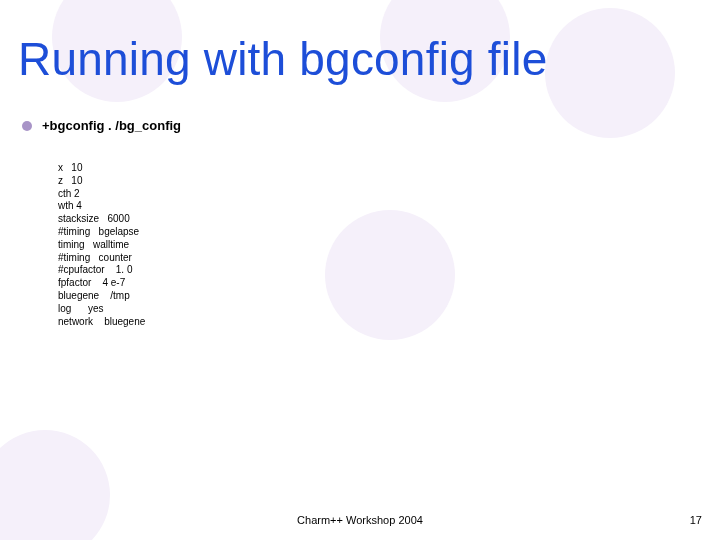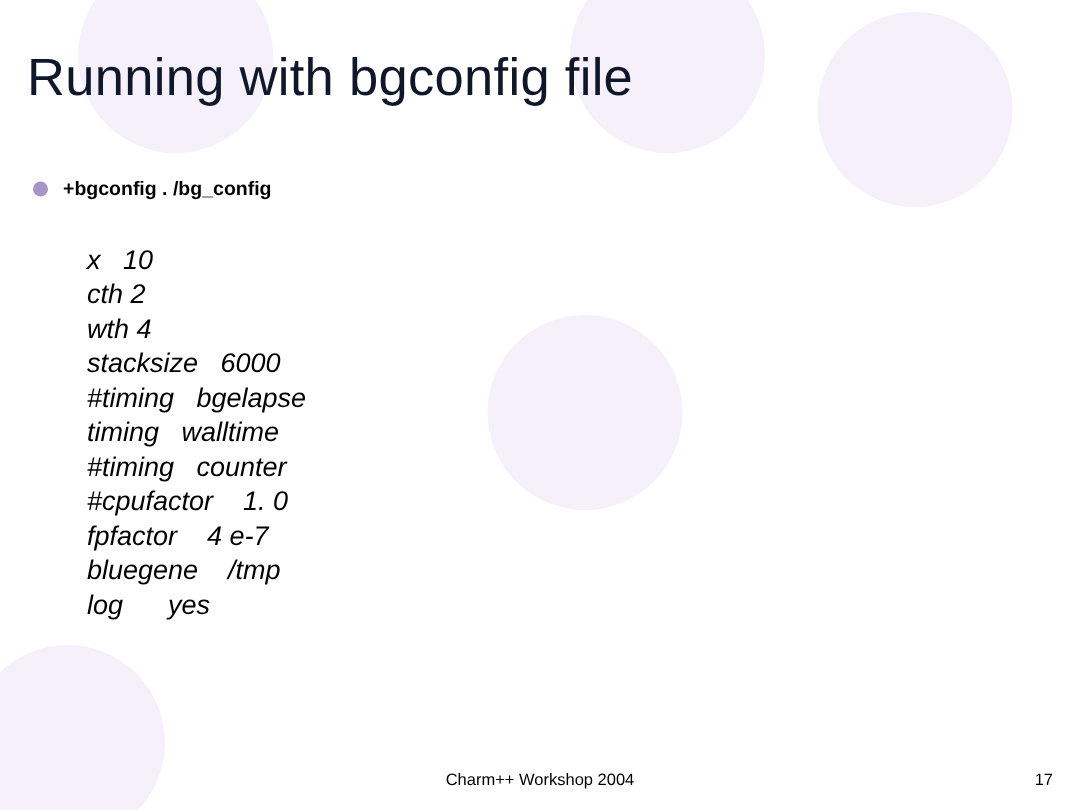--- a/index.html
+++ b/index.html
@@ -3,25 +3,25 @@
 <meta charset="utf-8">
 <style>
   * { margin: 0; padding: 0; box-sizing: border-box; }
   html, body { width: 720px; height: 540px; background: #fff; font-family: Arial, Helvetica, sans-serif; overflow: hidden; position: relative; }
   .deco-circle { position: absolute; border-radius: 50%; background: #f5f0fa; }
   .c1 { width: 130px; height: 130px; left: 52px;  top: -28px; }
   .c2 { width: 130px; height: 130px; left: 380px; top: -28px; }
   .c3 { width: 130px; height: 130px; left: 325px; top: 210px; }
   .c4 { width: 130px; height: 130px; left: 545px; top: 8px; }
   .c5 { width: 130px; height: 130px; left: -20px; top: 430px; }
-  .slide-title { position: absolute; left: 18px; top: 32px; font-size: 35px; font-weight: 400; color: #0f172a; letter-spacing: 0.2px; }
+  .slide-title { position: absolute; left: 18px; top: 32px; font-size: 46px; font-weight: 400; color: #1d4ed8; letter-spacing: 0.2px; }
   .bullet-row { position: absolute; left: 22px; top: 118px; display: flex; align-items: center; gap: 10px; }
   .bullet-dot { width: 10px; height: 10px; border-radius: 50%; background: #a894c7; flex: 0 0 auto; }
   .bullet-text { font-size: 13px; font-weight: 700; color: #000; }
-  .config-block { position: absolute; left: 58px; top: 162px; font-size: 18px; line-height: 1.28; color: #000; font-family: Arial, sans-serif; font-style: italic; }
+  .config-block { position: absolute; left: 58px; top: 162px; font-size: 10px; line-height: 1.28; color: #000; font-family: Arial, sans-serif; }
   .config-line { white-space: pre; }
   .footer-center { position: absolute; left: 0; right: 0; bottom: 14px; text-align: center; font-size: 11px; color: #000; }
   .footer-pagenum { position: absolute; right: 18px; bottom: 14px; font-size: 11px; color: #000; }
 </style>
 </head>
 <body>
 
 <div class="deco-circle c1"></div>
 <div class="deco-circle c2"></div>
 <div class="deco-circle c3"></div>
@@ -30,26 +30,28 @@
 
 <div class="slide-title">Running with bgconfig file</div>
 
 <div class="bullet-row">
   <span class="bullet-dot"></span>
   <span class="bullet-text">+bgconfig . /bg_config</span>
 </div>
 
 <div class="config-block">
   <div class="config-line">x   10</div>
+  <div class="config-line">z   10</div>
   <div class="config-line">cth 2</div>
   <div class="config-line">wth 4</div>
   <div class="config-line">stacksize   6000</div>
   <div class="config-line">#timing   bgelapse</div>
   <div class="config-line">timing   walltime</div>
   <div class="config-line">#timing   counter</div>
   <div class="config-line">#cpufactor    1. 0</div>
   <div class="config-line">fpfactor    4 e-7</div>
   <div class="config-line">bluegene    /tmp</div>
   <div class="config-line">log      yes</div>
+  <div class="config-line">network    bluegene</div>
 </div>
 
 <div class="footer-center">Charm++ Workshop 2004</div>
 <div class="footer-pagenum">17</div>
 
 </body></html>

